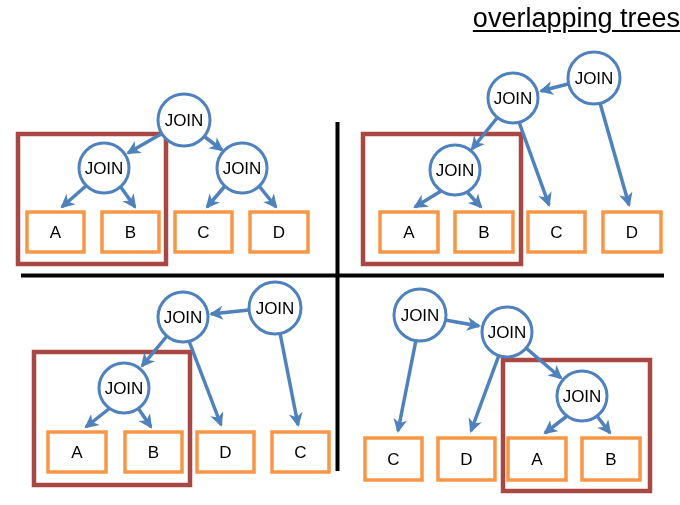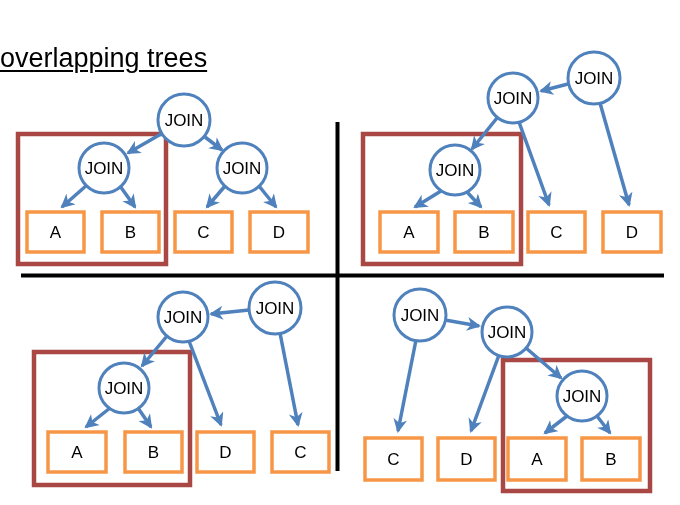--- a/index.html
+++ b/index.html
@@ -15,23 +15,22 @@
     position: relative;
     width: 680px;
     height: 505px;
     background: var(--background);
     font-family: "Liberation Sans", sans-serif;
     overflow: hidden;
   }
   #title-bar {
     position: absolute;
     top: 3px; left: 0; right: 0;
-    text-align: left;
+    text-align: right;
     z-index: 2;
-    margin-top: 40px;
   }
   #title-bar span {
     font-size: 27px;
     color: var(--label);
     text-decoration: underline;
     text-underline-offset: 3px;
   }
   #diagram { position: absolute; top: 0; left: 0; }
   .edge {
     stroke: var(--node-stroke);

